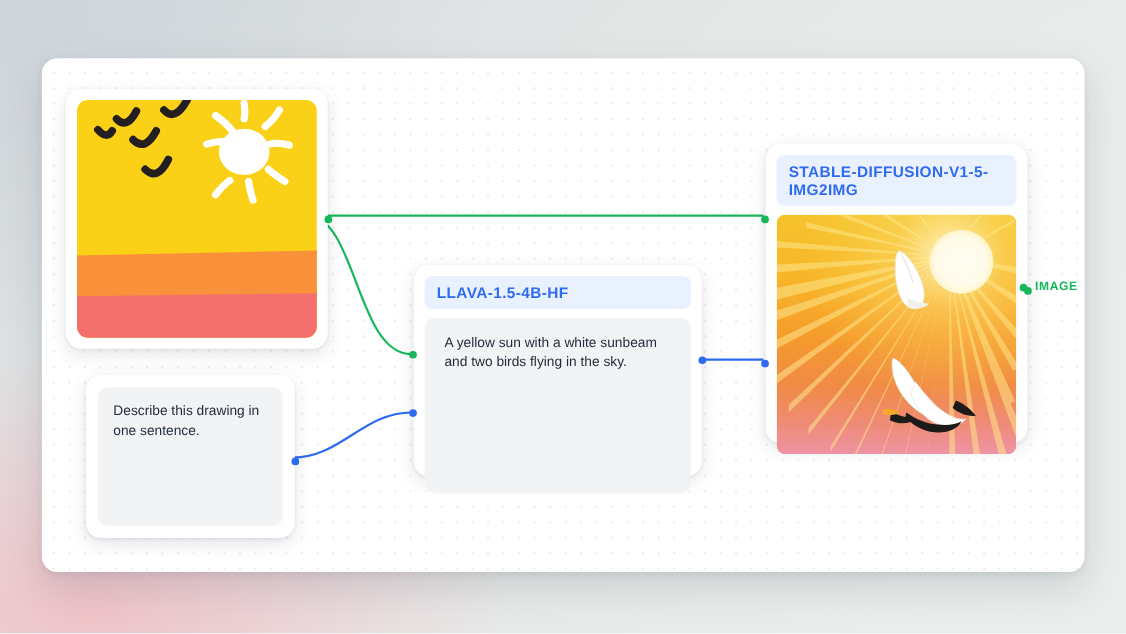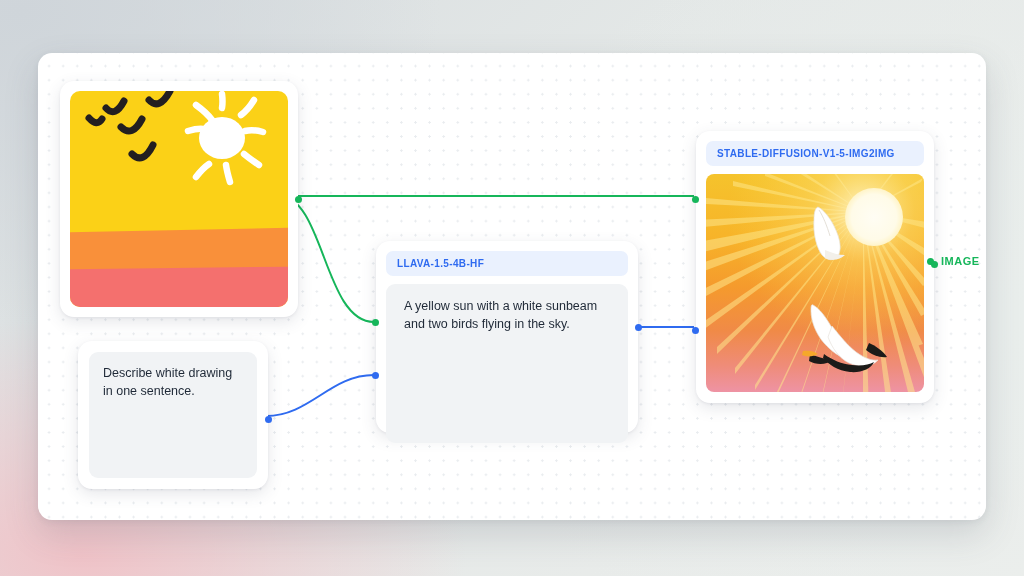--- a/index.html
+++ b/index.html
@@ -53,21 +53,21 @@
     background: #ffffff;
     border-radius: 14px;
     box-shadow: 0 5px 16px rgba(60,70,90,0.13), 0 1px 3px rgba(60,70,90,0.08);
   }
   .node-title {
     margin: 10px 10px 8px 10px;
     background: #eaf1fe;
     border-radius: 7px;
     padding: 7px 11px;
     color: #2f6bf0;
-    font-size: 10px;
+    font-size: 14px;
     font-weight: bold;
     letter-spacing: 0.35px;
   }
 
   
   .handle {
     position: absolute;
     width: 7px; height: 7px;
     border-radius: 50%;
     z-index: 6;
@@ -210,21 +210,21 @@
             <path d="M 79 9  q 10 11 21 -9"></path>
             <path d="M 62 63 q 11 11 21 -9"></path>
           </g>
         </svg>
       </div>
 
       <div class="handle green" style="right:-4px; top:115px;"></div>
     </div>
 
     <div class="node" id="node-prompt">
-      <div class="textarea-box">Describe white drawing in one sentence.</div>
+      <div class="textarea-box">Describe this drawing in one sentence.</div>
       <div class="handle blue" style="right:-4px; top:75px;"></div>
     </div>
 
     <div class="node" id="node-llava">
       <div class="node-title">LLAVA-1.5-4B-HF</div>
       <div id="llava-output">A yellow sun with a white sunbeam and two birds flying in the sky.</div>
       <div class="handle green" style="left:-4px; top:78px;"></div>
       <div class="handle blue" style="left:-4px; top:131px;"></div>
       <div class="handle blue" style="right:-4px; top:83px;"></div>
     </div>

